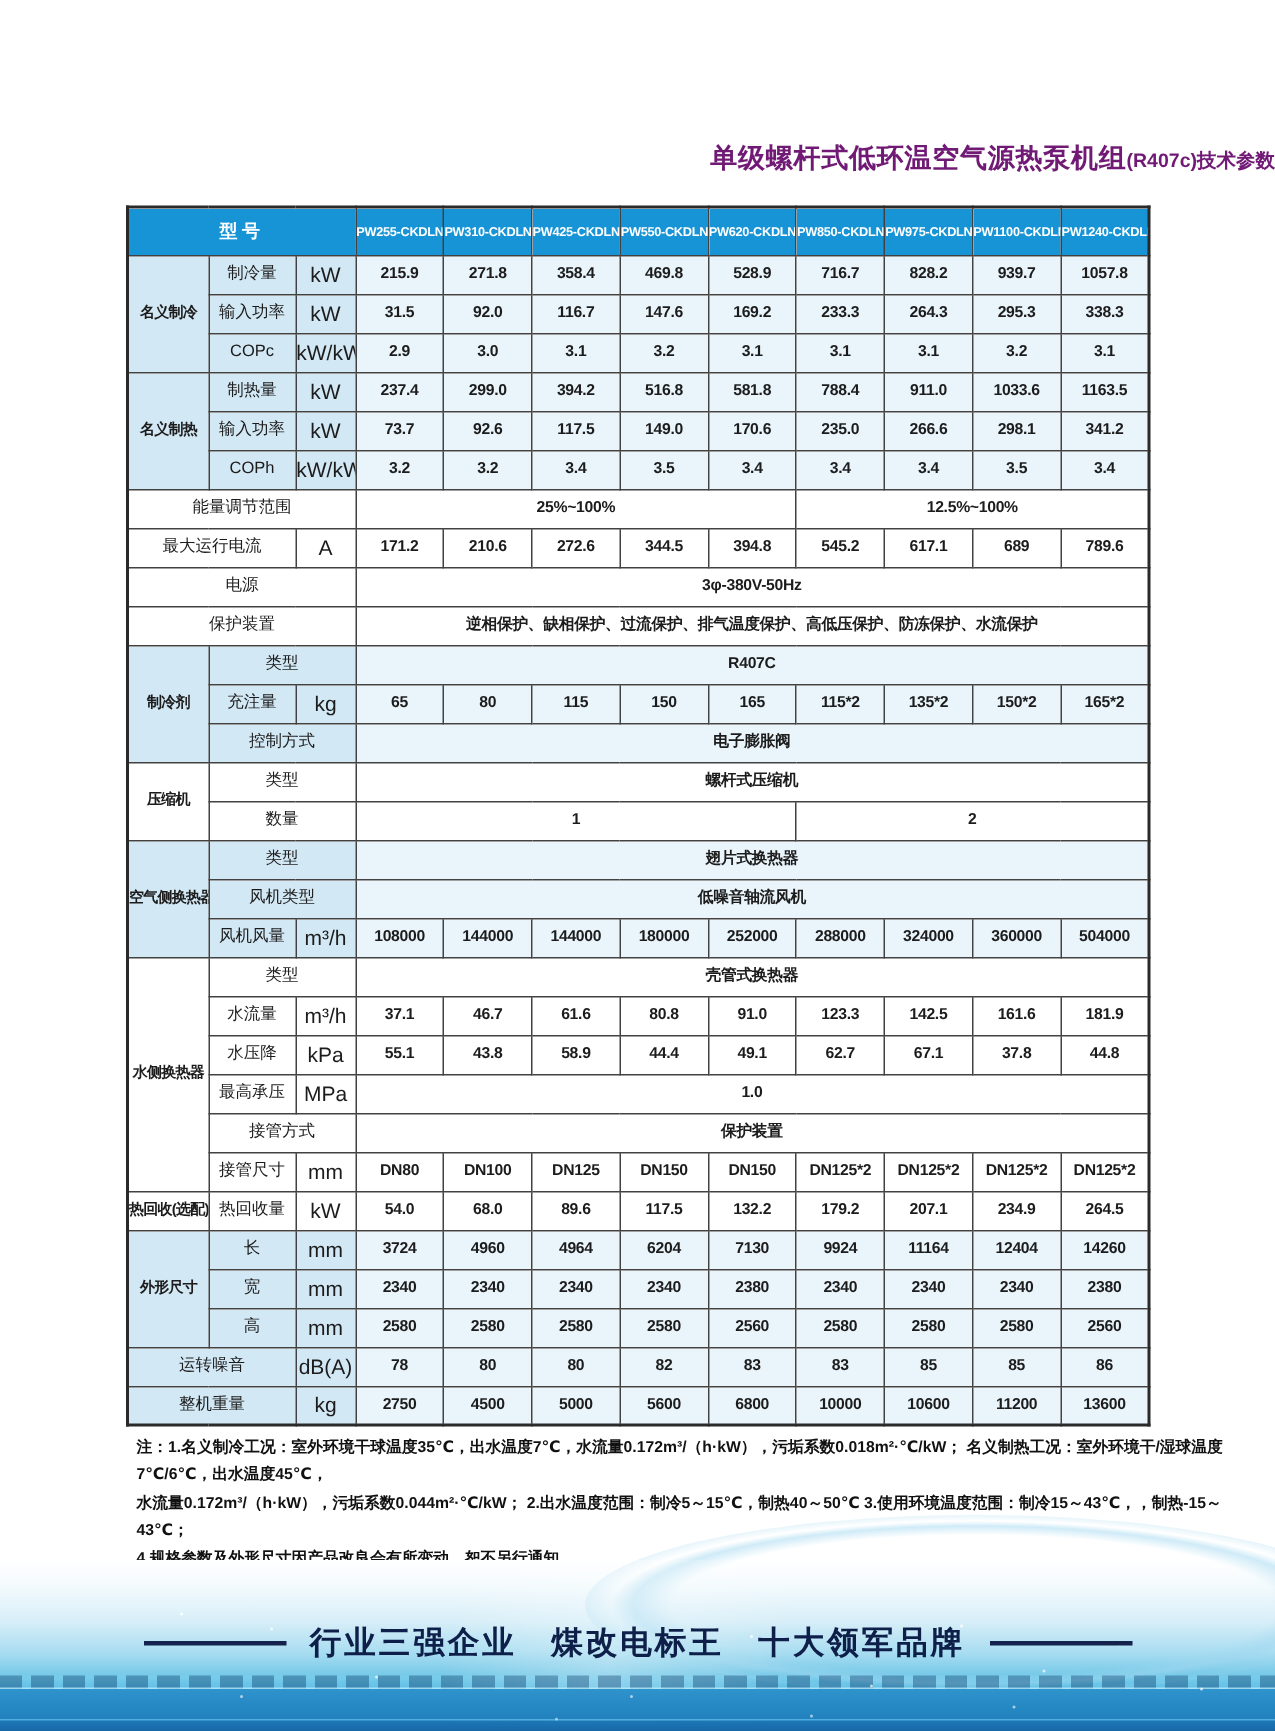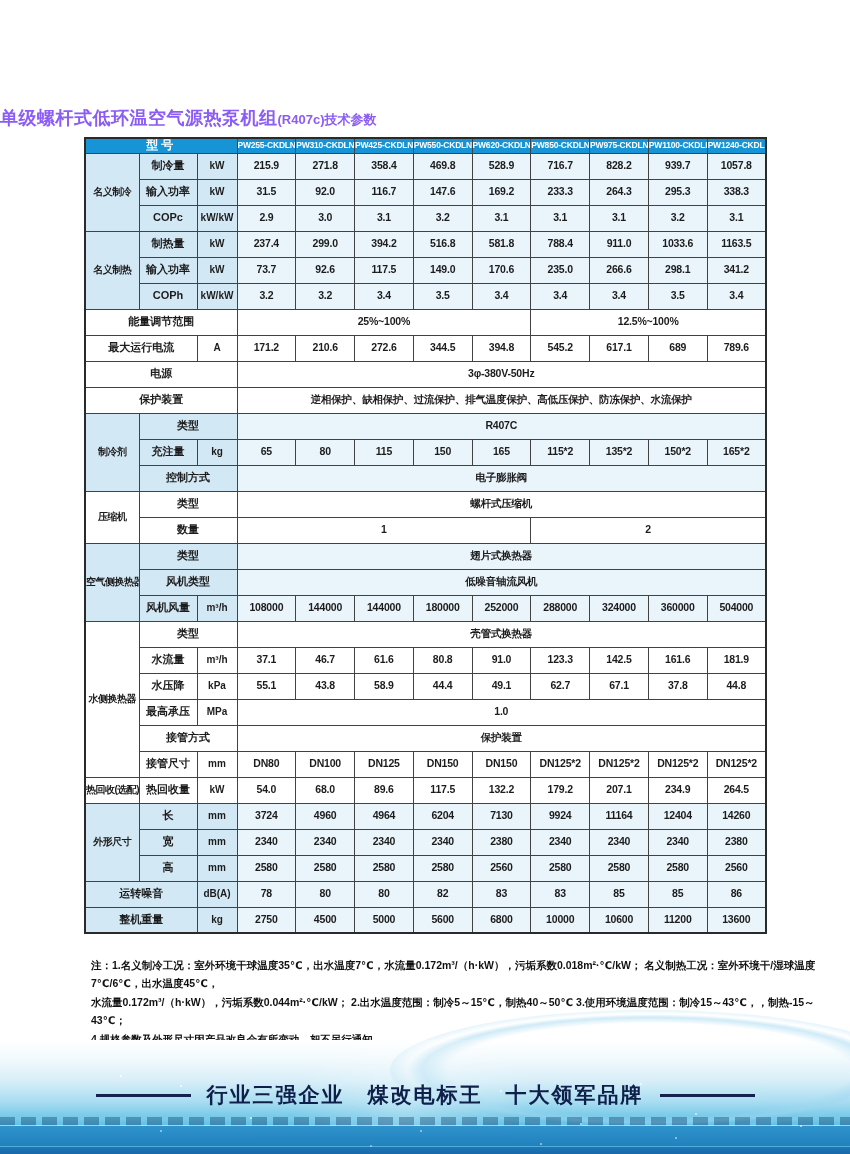--- a/index.html
+++ b/index.html
@@ -1,35 +1,35 @@
 <!DOCTYPE html>
 <html><head>
 <meta charset="utf-8">
 <style>
   html,body{margin:0;padding:0;background:#ffffff;}
   .page{position:relative;width:850px;height:1154px;background:#ffffff;overflow:hidden;
         font-family:"Liberation Sans","DejaVu Sans",sans-serif;color:#1c1c1c;}
 
   
-  .title-wrap{position:absolute;top:106px;left:0;width:100%;text-align:left;font-weight:bold;color:#8b5cf6;}
+  .title-wrap{position:absolute;top:93px;left:0;width:100%;text-align:right;font-weight:bold;color:#701a75;}
   .title-main{font-size:18px;letter-spacing:0.5px;}
   .title-suffix{font-size:13px;}
 
   
   table.spec{position:absolute;top:137px;left:84px;width:683px;border-collapse:collapse;
              table-layout:fixed;border:2px solid #2a2a2a;}
   table.spec th,table.spec td{border:1px solid #424242;text-align:center;vertical-align:middle;
              padding:0;line-height:1.05;white-space:nowrap;overflow:hidden;}
-  table.spec thead tr{height:15px;}
+  table.spec thead tr{height:32px;}
   table.spec tbody tr{height:26px;}
   th.mh{background:#1794d6;color:#ffffff;font-size:8.5px;font-weight:bold;letter-spacing:-0.2px;}
   th.m0{font-size:12px;letter-spacing:3px;}
   td.g{font-weight:bold;font-size:10px;letter-spacing:-0.5px;background:#ffffff;}
-  td.l{font-weight:bold;font-size:11px;background:#ffffff;}
-  td.u{font-weight:bold;font-size:10px;background:#ffffff;}
+  td.l{font-weight:normal;font-size:11px;background:#ffffff;}
+  td.u{font-weight:normal;font-size:14px;background:#ffffff;}
   td.v{font-weight:bold;font-size:10.5px;background:#ffffff;letter-spacing:-0.2px;}
   td.tl{background:#d3e8f5;}
   td.tv{background:#e9f4fb;}
 
   
   .notes{position:absolute;top:956px;left:63px;width:732px;font-size:10.5px;font-weight:bold;
          color:#111;line-height:1.75;text-align:left;margin-left:28px;}
 
   
   .banner{position:absolute;left:0;bottom:0;width:850px;height:114px;

